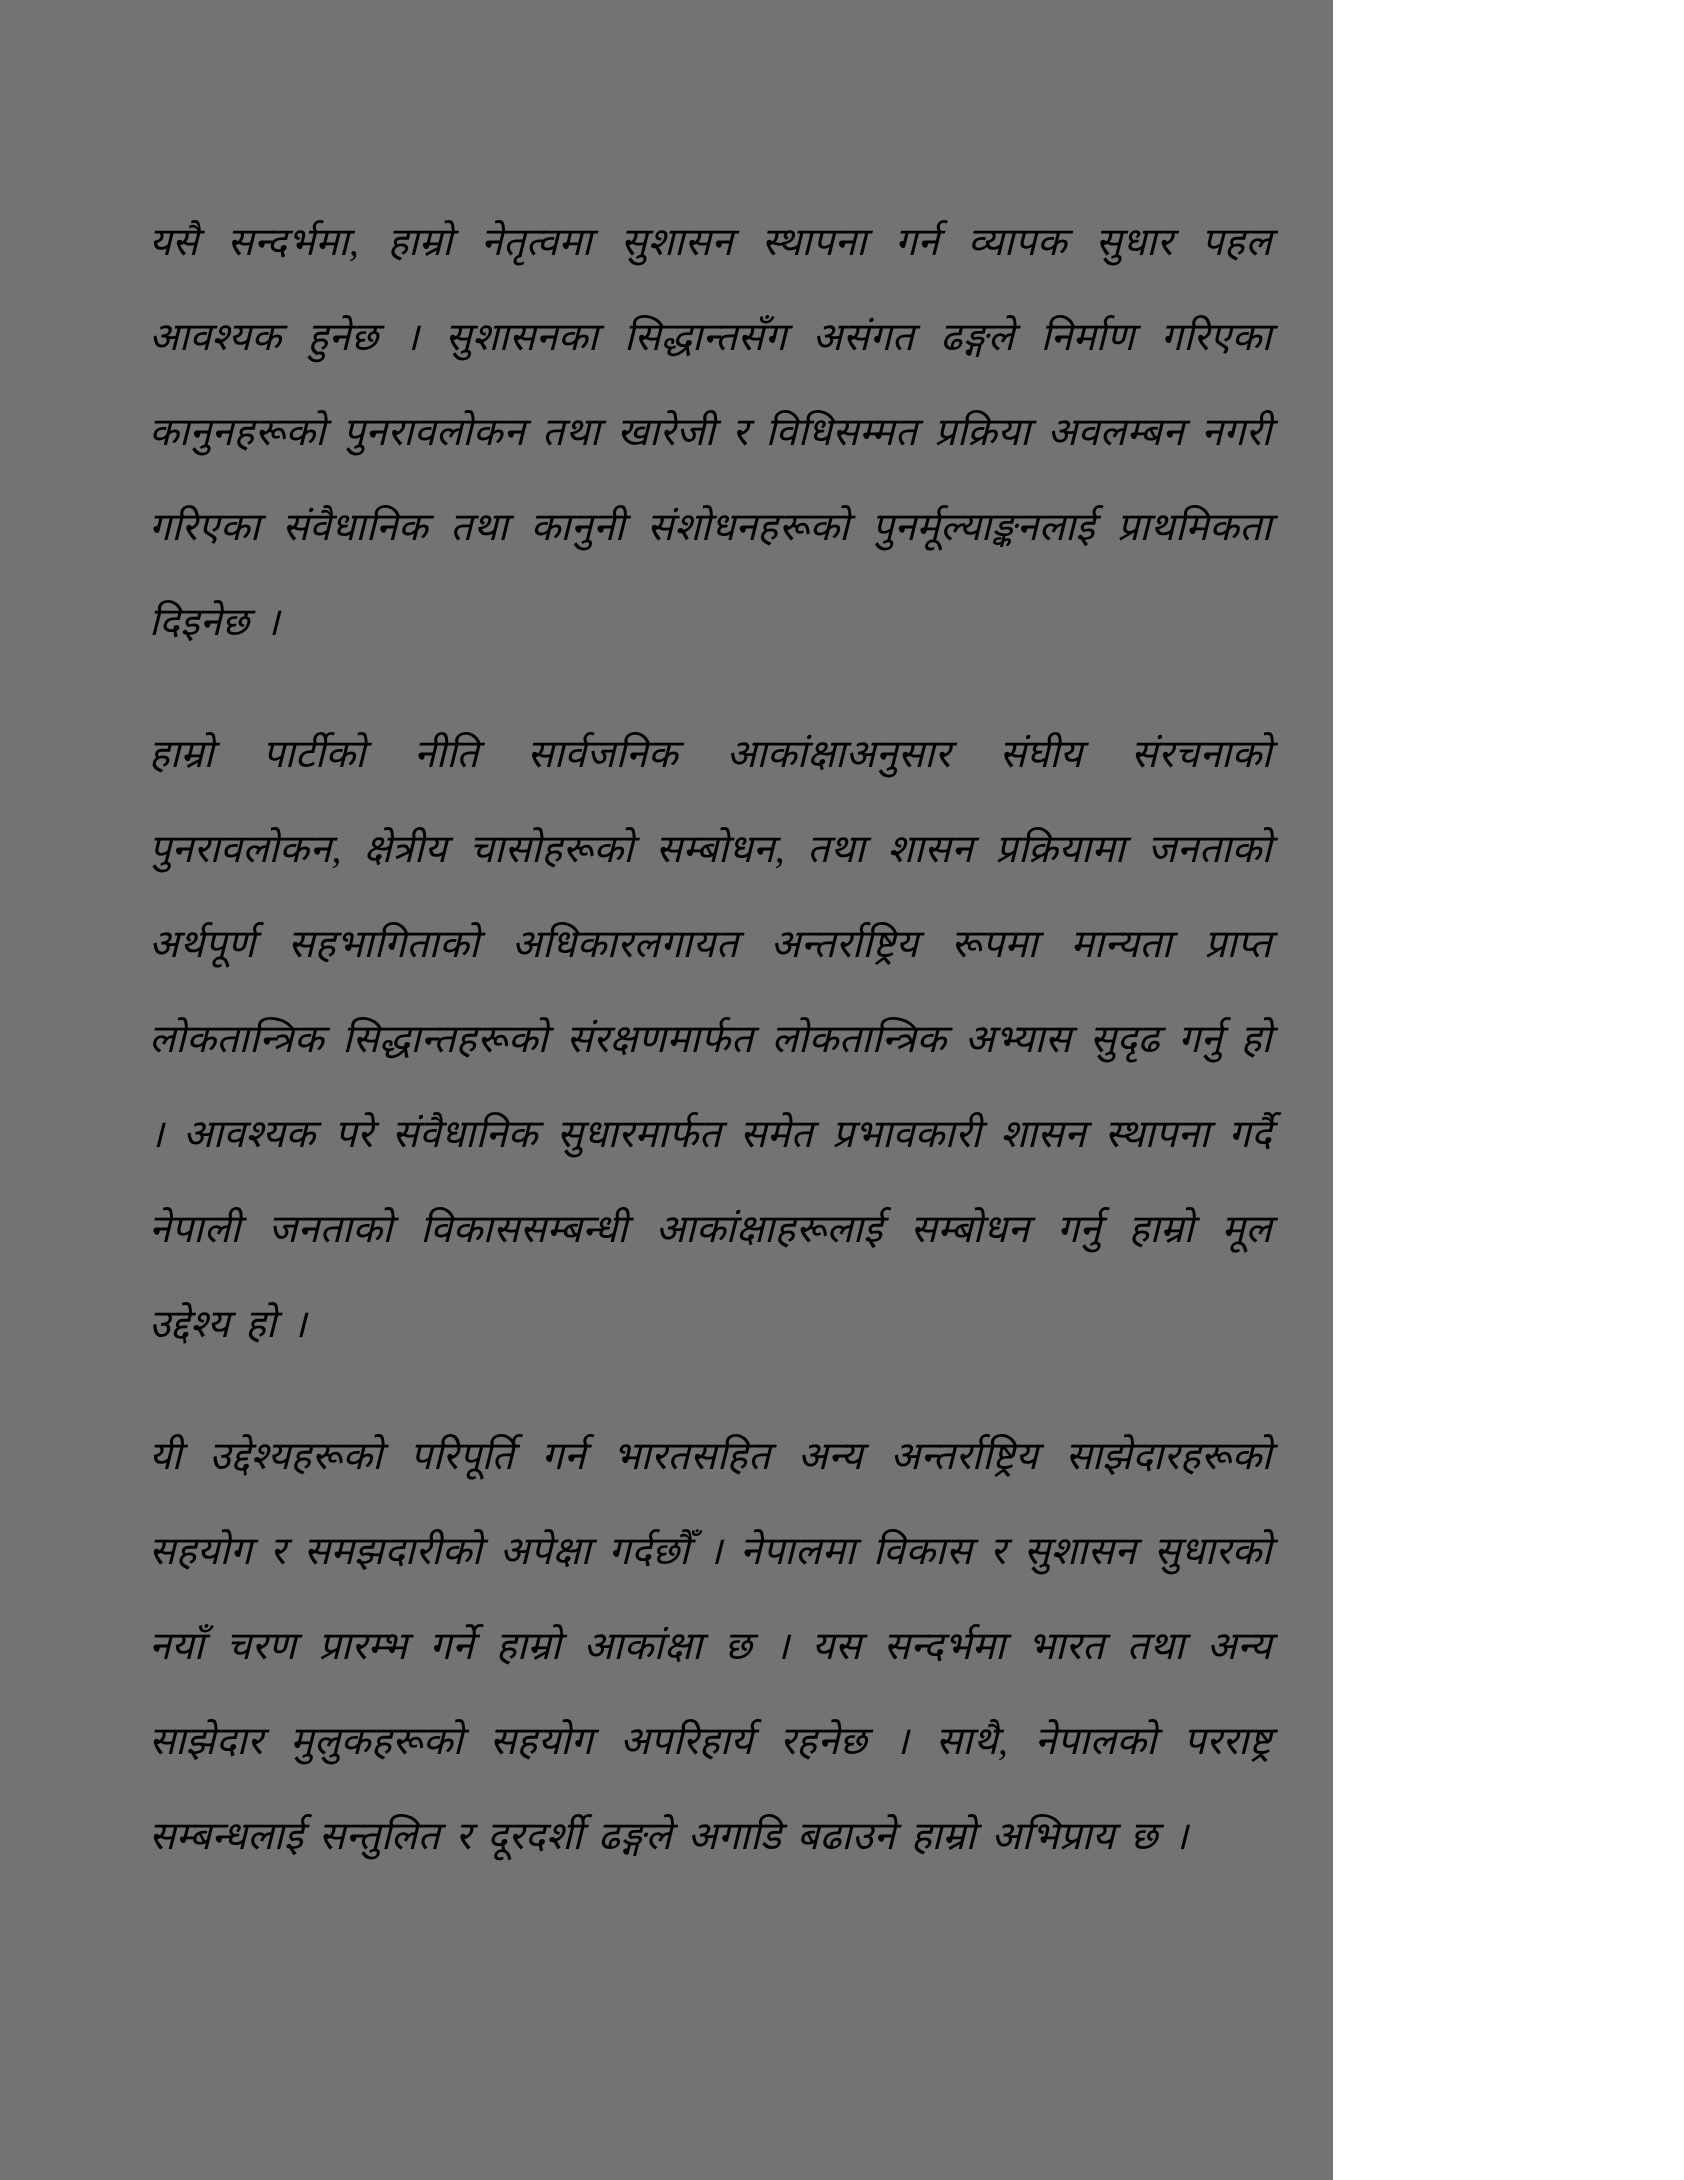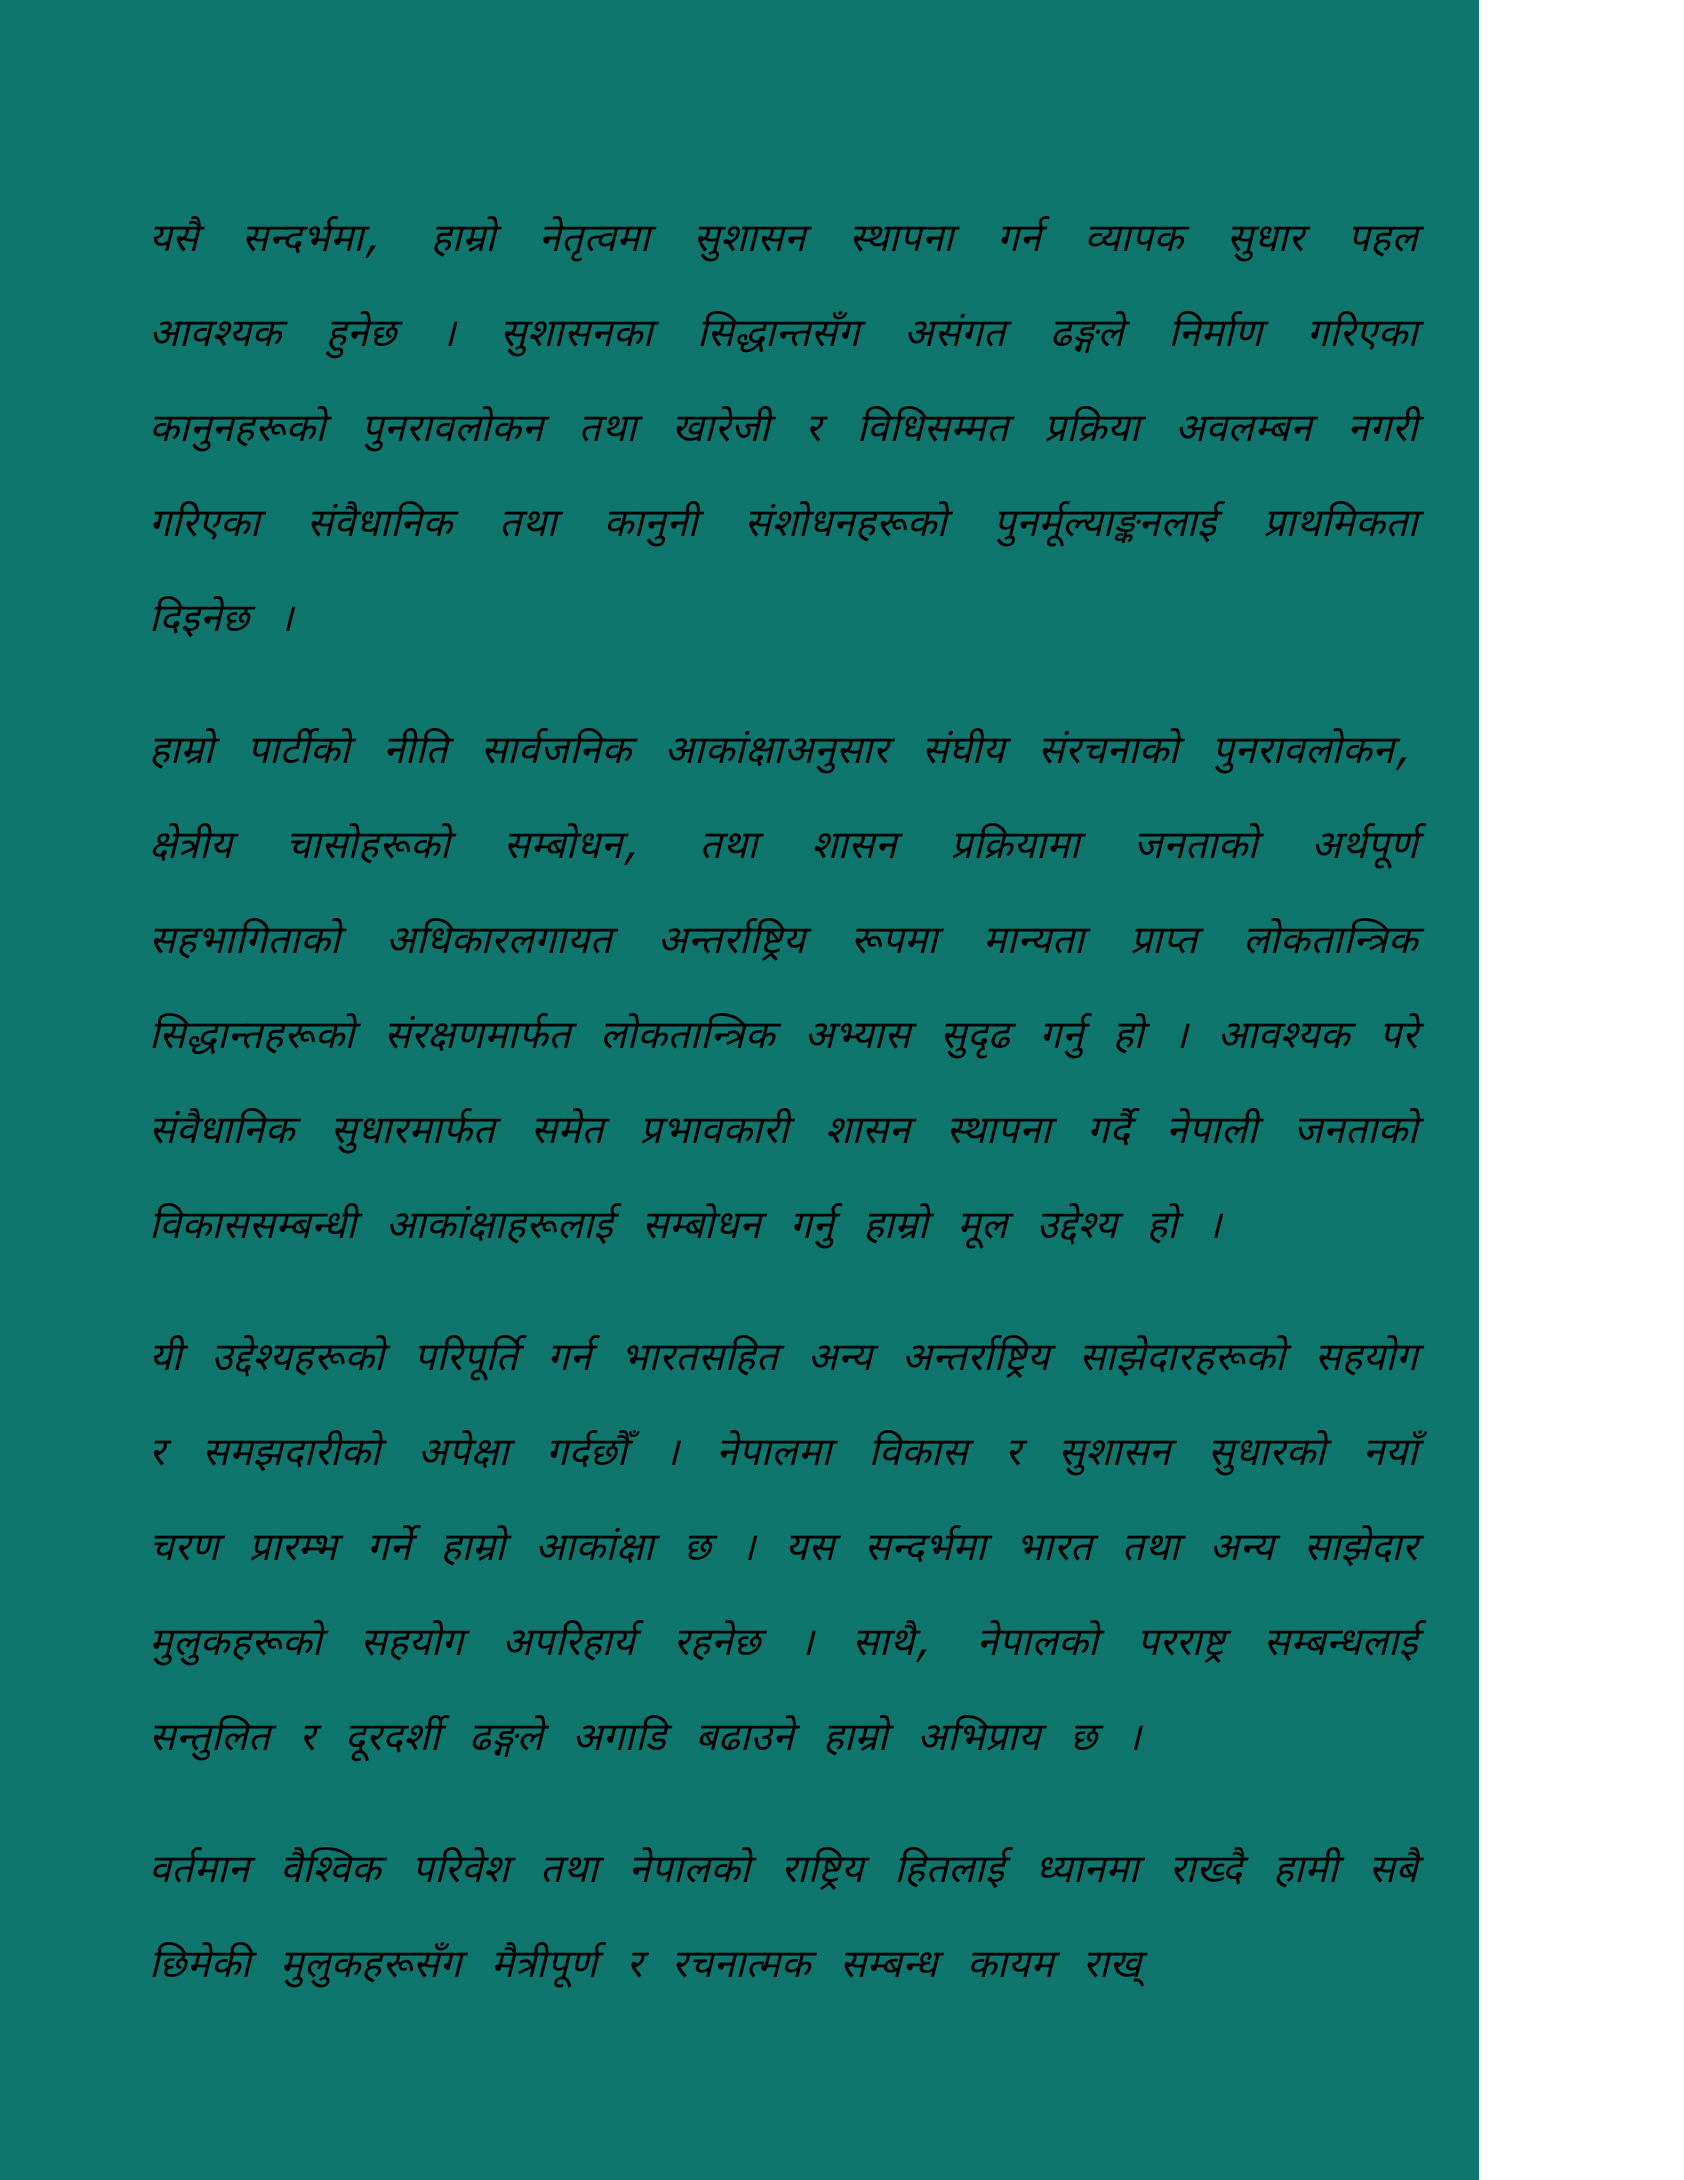--- a/index.html
+++ b/index.html
@@ -2,25 +2,25 @@
 <html style="font-size:13.6px"><head>
 <meta charset="utf-8">
 <style>
   html, body {
     margin: 0;
     padding: 0;
     background: #ffffff;
   }
   .page {
     position: relative;
-    width: 1479px;
+    width: 1333px;
     height: 2181px;
-    background: #0f766e;
+    background: #737373;
     overflow: hidden;
-    font-family: Liberation Mono, monospace;
+    font-family: Liberation Serif, serif;
     color: #000000;
   }
   .text-block {
     position: absolute;
     top: 194px;
     left: 149px;
     right: 61px;
     bottom: 0;
   }
   .para {
@@ -38,16 +38,15 @@
   }
 </style>
 </head>
 <body>
 
 <div class="page">
   <div class="text-block">
     <p class="para">यसै सन्दर्भमा, हाम्रो नेतृत्वमा सुशासन स्थापना गर्न व्यापक सुधार पहल आवश्यक हुनेछ । सुशासनका सिद्धान्तसँग असंगत ढङ्गले निर्माण गरिएका कानुनहरूको पुनरावलोकन तथा खारेजी र विधिसम्मत प्रक्रिया अवलम्बन नगरी गरिएका संवैधानिक तथा कानुनी संशोधनहरूको पुनर्मूल्याङ्कनलाई प्राथमिकता दिइनेछ ।</p>
     <p class="para">हाम्रो पार्टीको नीति सार्वजनिक आकांक्षाअनुसार संघीय संरचनाको पुनरावलोकन, क्षेत्रीय चासोहरूको सम्बोधन, तथा शासन प्रक्रियामा जनताको अर्थपूर्ण सहभागिताको अधिकारलगायत अन्तर्राष्ट्रिय रूपमा मान्यता प्राप्त लोकतान्त्रिक सिद्धान्तहरूको संरक्षणमार्फत लोकतान्त्रिक अभ्यास सुदृढ गर्नु हो । आवश्यक परे संवैधानिक सुधारमार्फत समेत प्रभावकारी शासन स्थापना गर्दै नेपाली जनताको विकाससम्बन्धी आकांक्षाहरूलाई सम्बोधन गर्नु हाम्रो मूल उद्देश्य हो ।</p>
     <p class="para">यी उद्देश्यहरूको परिपूर्ति गर्न भारतसहित अन्य अन्तर्राष्ट्रिय साझेदारहरूको सहयोग र समझदारीको अपेक्षा गर्दछौँ । नेपालमा विकास र सुशासन सुधारको नयाँ चरण प्रारम्भ गर्ने हाम्रो आकांक्षा छ । यस सन्दर्भमा भारत तथा अन्य साझेदार मुलुकहरूको सहयोग अपरिहार्य रहनेछ । साथै, नेपालको परराष्ट्र सम्बन्धलाई सन्तुलित र दूरदर्शी ढङ्गले अगाडि बढाउने हाम्रो अभिप्राय छ ।</p>
-    <p class="para">वर्तमान वैश्विक परिवेश तथा नेपालको राष्ट्रिय हितलाई ध्यानमा राख्दै हामी सबै छिमेकी मुलुकहरूसँग मैत्रीपूर्ण र रचनात्मक सम्बन्ध कायम राख्</p>
   </div>
 </div>
 
 
 </body></html>

